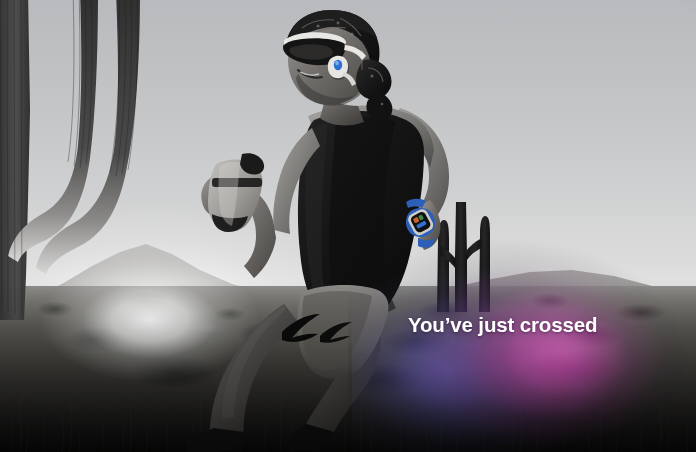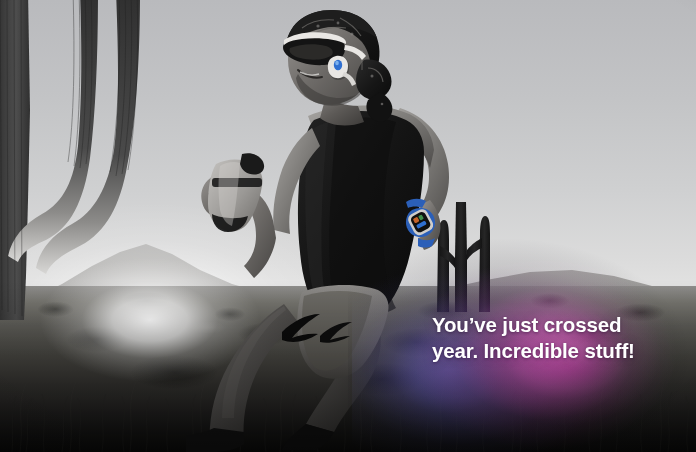--- a/index.html
+++ b/index.html
@@ -183,21 +183,20 @@
   }
   .headline .line {
     display:block;
     color:#ffffff;
     font-size:20.5px;
     font-weight:bold;
     line-height:26px;
     letter-spacing:-0.15px;
     white-space:nowrap;
     text-shadow:0 1px 3px rgba(30,6,40,0.45), 0 0 12px rgba(60,20,70,0.30);
-    margin-left:24px;
   }
 </style>
 </head>
 <body>
 
 <div id="stage">
 
   <div class="layer sky"></div>
 
   <svg class="mountains" viewBox="0 0 696 110" preserveAspectRatio="none">
@@ -553,16 +552,15 @@
     <div class="glow-a"></div>
     <div class="glow-d"></div>
     <div class="glow-b"></div>
     <div class="glow-c"></div>
   </div>
 
   <div class="vignette"></div>
 
   <div class="headline">
     <span class="line">You’ve just crossed</span>
-    <span class="line">year. Incredible stuff!</span>
   </div>
 
 </div>
 
 </body></html>

